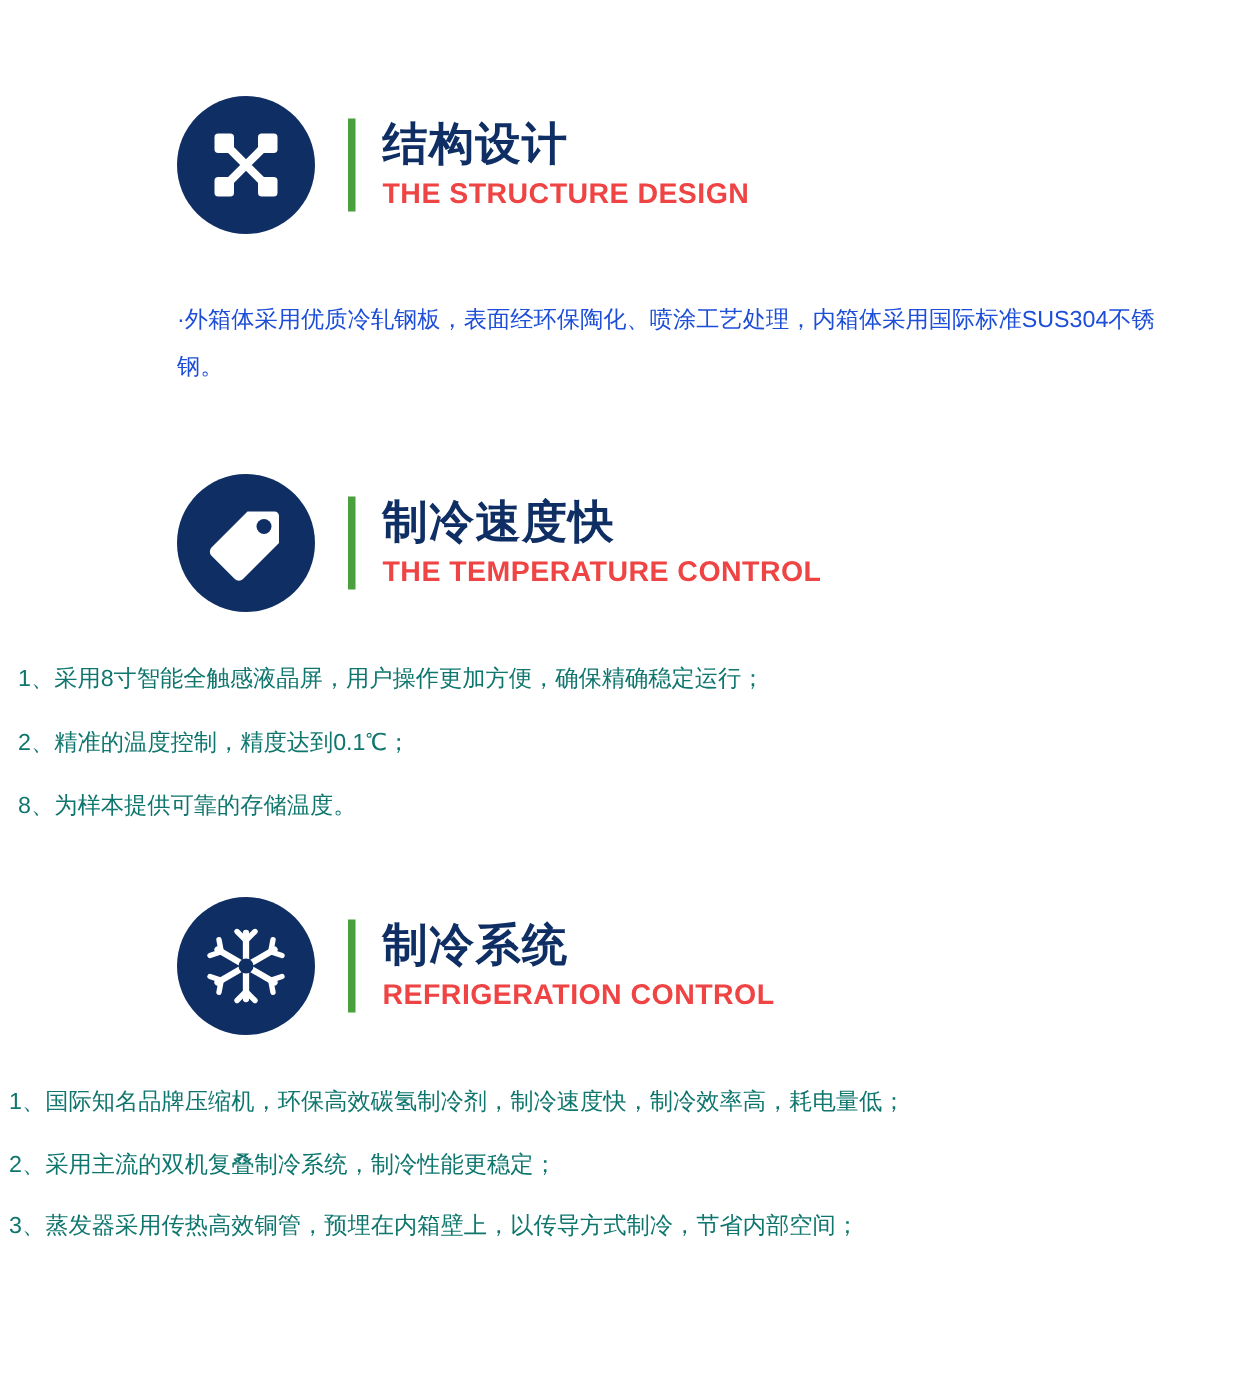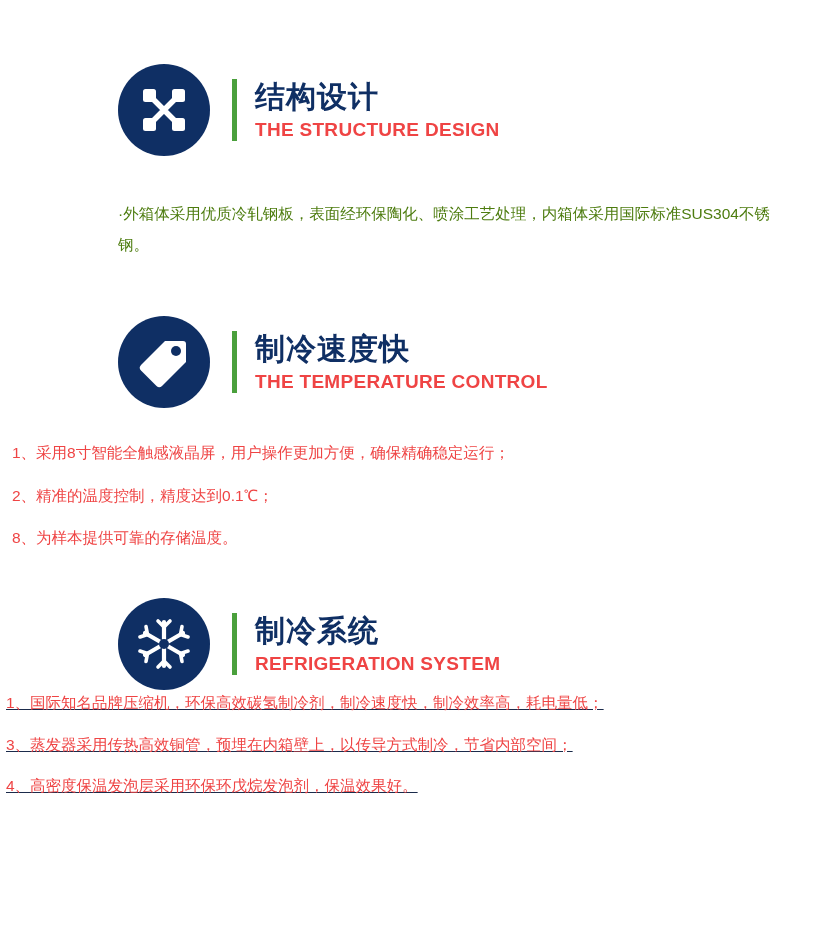--- a/index.html
+++ b/index.html
@@ -70,48 +70,48 @@
     font-weight: bold;
     color: #ef4444;
     letter-spacing: 0.3px;
     line-height: 1.2;
   }
   .body-text {
     padding-left: 118px;
     padding-right: 40px;
     font-size: 15.5px;
     line-height: 2.0;
-    color: #4d7c0f;
+    color: #1d4ed8;
   }
   .body-text p {
     margin: 0;
   }
   .list {
     padding-left: 8px;
     padding-right: 20px;
     margin: 0;
     list-style: none;
   }
   .list li {
     font-size: 15.5px;
     line-height: 1.65;
-    color: #ef4444;
+    color: #0f766e;
     margin-bottom: 17px;
     white-space: nowrap;
   }
   .list.tight li {
     margin-bottom: 16px;
   }
   
   #sec-structure { top: 64px; }
   #sec-structure .body-text { margin-top: 42px; }
   #sec-temperature { top: 316px; }
   #sec-temperature .list { margin-top: 32px; padding-left: 12px; }
   #sec-refrigeration { top: 598px; }
-  #sec-refrigeration .list { padding-left: 6px; text-decoration: underline; }
+  #sec-refrigeration .list { margin-top: 32px; padding-left: 6px; }
   #sec-refrigeration .list li { font-size: 15.5px; }
 </style>
 </head>
 <body>
 
 <div class="page">
 
   <div class="section" id="sec-structure">
     <div class="section-header">
       <div class="badge">
@@ -177,23 +177,23 @@
             <line x1="9.5" y1="35.5" x2="8" y2="43.5"></line>
             <line x1="42.5" y1="16.5" x2="50" y2="19"></line>
             <line x1="42.5" y1="16.5" x2="44" y2="8.5"></line>
           </g>
           <circle cx="26" cy="26" r="5" fill="#0f2f64"></circle>
         </svg>
       </div>
       <div class="divider"></div>
       <div class="titles">
         <div class="title-cn">制冷系统</div>
-        <div class="title-en">REFRIGERATION SYSTEM</div>
+        <div class="title-en">REFRIGERATION CONTROL</div>
       </div>
     </div>
     <ul class="list tight">
       <li>1、国际知名品牌压缩机，环保高效碳氢制冷剂，制冷速度快，制冷效率高，耗电量低；</li>
+      <li>2、采用主流的双机复叠制冷系统，制冷性能更稳定；</li>
       <li>3、蒸发器采用传热高效铜管，预埋在内箱壁上，以传导方式制冷，节省内部空间；</li>
-      <li>4、高密度保温发泡层采用环保环戊烷发泡剂，保温效果好。</li>
     </ul>
   </div>
 
 </div>
 
 </body></html>

